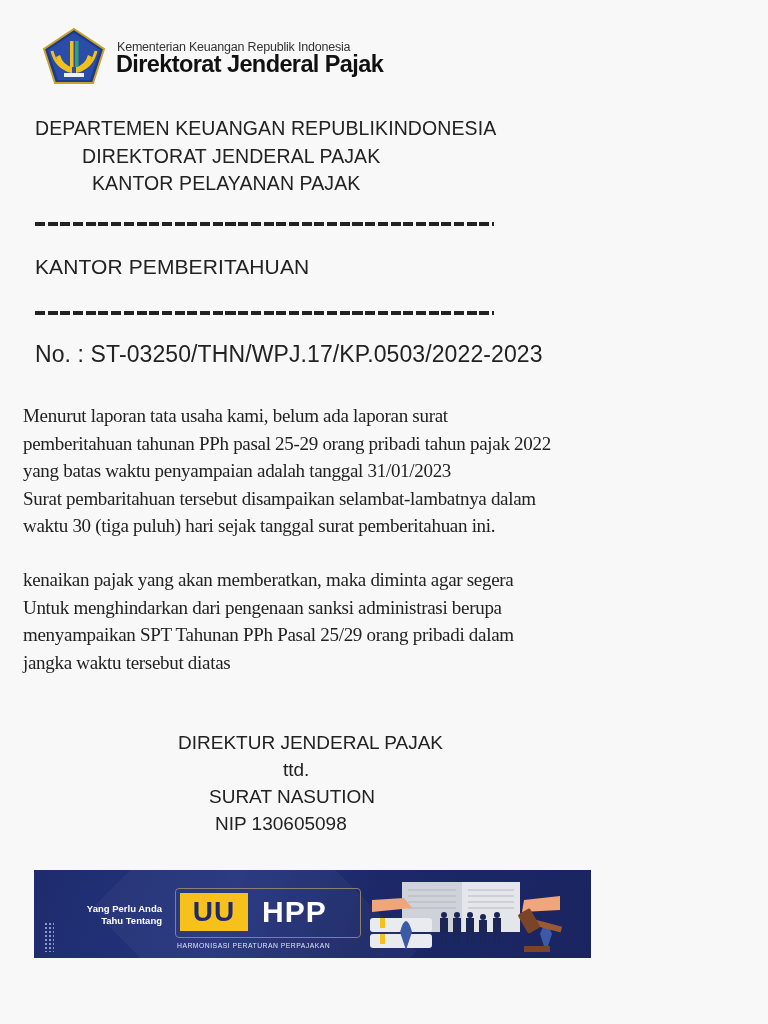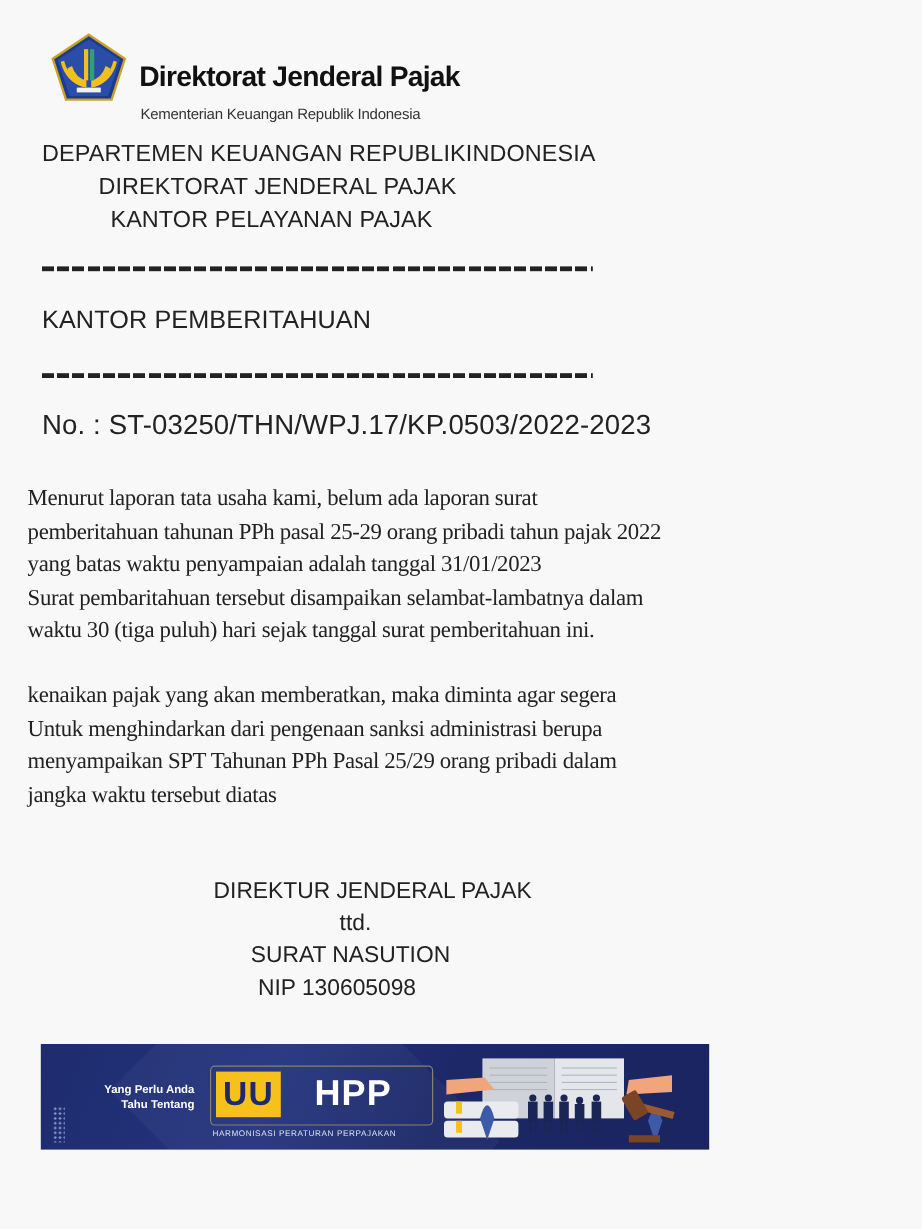--- a/index.html
+++ b/index.html
@@ -2,40 +2,40 @@
 <html><head>
 <meta charset="utf-8">
 <style>
   html, body { margin:0; padding:0; }
   body {
     width:768px; height:1024px; background:#f8f8f8; position:relative; overflow:hidden;
     font-family:"Liberation Sans", "DejaVu Sans", sans-serif; color:#222;
   }
   .logo { position:absolute; left:42px; top:27px; width:330px; height:58px; }
   .logo-emblem { position:absolute; left:0; top:0; width:64px; height:58px; }
-  .logo-sub { position:absolute; left:75px; top:13px; font-size:12.5px; color:#333; letter-spacing:-0.2px; white-space:nowrap;margin-top:48px; }
+  .logo-sub { position:absolute; left:75px; top:13px; font-size:12.5px; color:#333; letter-spacing:-0.2px; white-space:nowrap; }
   .logo-main { position:absolute; left:74px; top:24px; font-size:23.5px; font-weight:bold; color:#111; letter-spacing:-0.6px; white-space:nowrap; }
 
   .line { position:absolute; font-size:19.5px; color:#222; white-space:nowrap; letter-spacing:0.1px; }
   .dash { position:absolute; left:35px; height:4px; width:459px;
           background: repeating-linear-gradient(90deg,#222 0 10px, transparent 10px 12.7px); }
   .title { font-size:21px; }
   .docno { font-size:23px; }
   .para { position:absolute; left:23px; font-size:19px; line-height:27.5px; color:#222; font-family:Liberation Serif, serif; letter-spacing:-0.3px; }
   .para span { display:block; white-space:nowrap; }
   .sign { position:absolute; font-size:19px; color:#222; white-space:nowrap; }
 
   .banner { position:absolute; left:34px; top:870px; width:533px; height:88px; overflow:hidden;
             background:linear-gradient(110deg,#1e2c6e 0%,#24337d 35%,#1c2868 60%,#1a2460 100%);padding-left:24px; }
   .banner-shape { position:absolute; left:90px; top:-40px; width:260px; height:200px; background:rgba(255,255,255,0.04); transform:rotate(45deg); }
   .banner-tag { position:absolute; left:20px; top:33px; width:108px; text-align:right; color:#fff; font-weight:bold; font-size:9.5px; line-height:12px; }
   .dots { position:absolute; left:10px; top:52px; width:10px; height:30px;
           background-image:radial-gradient(circle,#8a96cc 0.8px,transparent 1.2px); background-size:4px 4px; }
   .uubox { position:absolute; left:141px; top:18px; width:184px; height:48px; border:1.5px solid #8a8070; border-radius:4px; }
-  .uu { position:absolute; left:146px; top:23px; width:54px; height:38px; background:#f6c11b; color:#1e2a6a; font-weight:bold; font-size:28px; text-align:center; line-height:38px; letter-spacing:1px; }
+  .uu { position:absolute; left:146px; top:23px; width:68px; height:38px; background:#f6c11b; color:#1e2a6a; font-weight:bold; font-size:28px; text-align:center; line-height:38px; letter-spacing:1px; }
   .hpp { position:absolute; left:228px; top:24px; color:#fff; font-weight:bold; font-size:30px; line-height:36px; letter-spacing:1px; }
   .harm { position:absolute; left:143px; top:72px; color:#dfe3f2; font-size:6.8px; letter-spacing:0.5px; white-space:nowrap; }
   .illus { position:absolute; left:330px; top:0; width:203px; height:88px; }
 </style>
 </head>
 <body>
 
 <div class="logo">
   <svg class="logo-emblem" viewBox="0 0 64 58">
     <polygon points="32,2 62,22 51,56 13,56 2,22" fill="#1d3b8c" stroke="#c9a227" stroke-width="2"></polygon>

